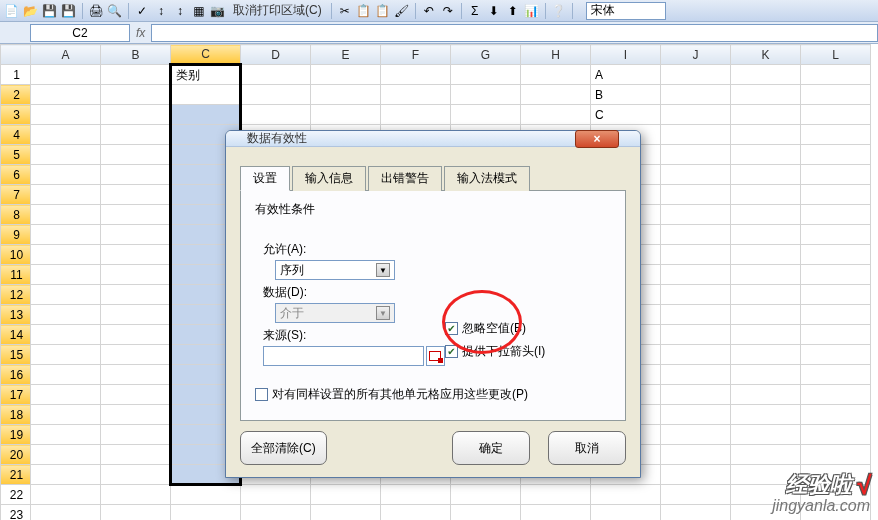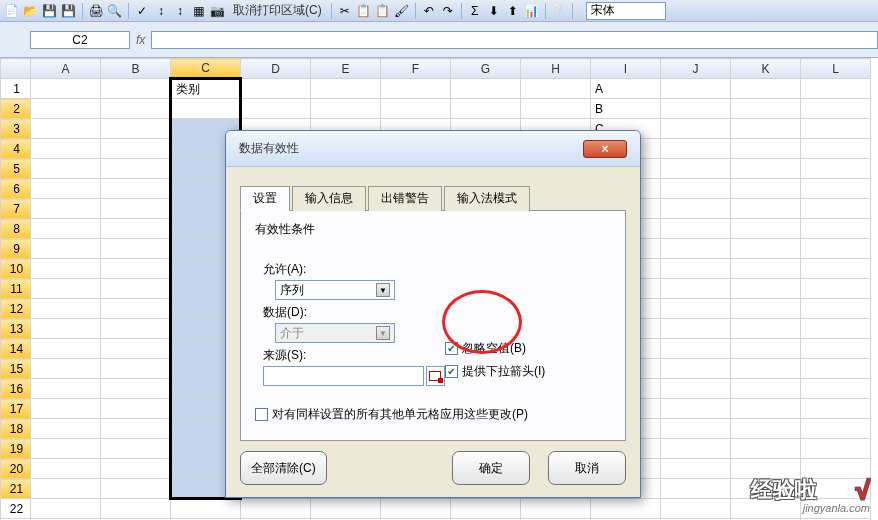--- a/index.html
+++ b/index.html
@@ -5,21 +5,21 @@
     * { box-sizing: border-box; margin: 0; padding: 0; }
     body { font-family: "SimSun", Arial, sans-serif; font-size: 12px; background: #fff; overflow: hidden; width: 878px; height: 520px; position: relative; }
     
     .toolbar { height: 22px; background: linear-gradient(#e4ecf7, #c5d5ed); border-bottom: 1px solid #9db3d0; display: flex; align-items: center; padding: 0 4px; gap: 2px; }
     .toolbar-row { display: flex; align-items: center; gap: 3px; }
     .tb-icon { width: 16px; height: 16px; display: inline-flex; align-items: center; justify-content: center; cursor: pointer; }
     .tb-sep { width: 1px; height: 16px; background: #9db3d0; margin: 0 2px; }
     .tb-text { color: #333; padding: 0 4px; cursor: pointer; }
     .font-combo { background: #fff; border: 1px solid #7a9cc6; height: 18px; padding: 0 4px; min-width: 80px; display: flex; align-items: center; margin-left: 8px; }
     
-    .namebox-row { height: 36px; display: flex; align-items: center; background: #e4ecf7; border-bottom: 1px solid #9db3d0; justify-content: center; }
+    .namebox-row { height: 22px; display: flex; align-items: center; background: #e4ecf7; border-bottom: 1px solid #9db3d0; justify-content: center; }
     .namebox { width: 100px; height: 18px; background: #fff; border: 1px solid #7a9cc6; margin-left: 30px; display: flex; align-items: center; padding: 0 6px; justify-content: center; }
     .fx-icon { margin: 0 6px; font-style: italic; color: #666; }
     .formula-bar { flex: 1; height: 18px; background: #fff; border: 1px solid #7a9cc6; }
     
     .grid-container { position: relative; }
     table.grid { border-collapse: collapse; table-layout: fixed; }
     .grid th, .grid td { border: 1px solid #d4d4d4; height: 20px; font-weight: normal; text-align: center; padding: 0 2px; }
     .grid th { background: linear-gradient(#f5f8fc, #dbe5f1); color: #333; font-size: 12px; }
     .grid td { text-align: left; padding-left: 4px; background: #fff; }
     .corner { width: 30px; background: linear-gradient(#f5f8fc, #dbe5f1); }
@@ -28,21 +28,21 @@
     .col-sel-header { background: linear-gradient(#ffe8a6, #ffc83c) !important; }
     .row-sel-header { background: linear-gradient(#ffe8a6, #ffc83c) !important; }
     .cell-selected { background: #c4d5ed !important; }
     .sel-border-top { border-top: 3px solid #000 !important; }
     .sel-border-left { border-left: 3px solid #000 !important; }
     .sel-border-right { border-right: 3px solid #000 !important; }
     .sel-border-bottom { border-bottom: 3px solid #000 !important; }
     .cell-active { background: #fff !important; }
     
     .dialog { position: absolute; left: 225px; top: 130px; width: 416px; background: #ece9d8; border: 1px solid #5a7aa3; box-shadow: 3px 3px 12px rgba(0,0,0,.4); border-radius: 6px 6px 0 0; }
-    .dlg-title { height: 36px; background: linear-gradient(#f0f6fd, #cfe0f4); display: flex; align-items: center; padding: 0 13px; border-radius: 5px 5px 0 0; border-bottom: 1px solid #b0c4de; }
+    .dlg-title { height: 16px; background: linear-gradient(#f0f6fd, #cfe0f4); display: flex; align-items: center; padding: 0 21px; border-radius: 5px 5px 0 0; border-bottom: 1px solid #b0c4de; }
     .dlg-title-text { flex: 1; color: #333; }
     .dlg-close { width: 44px; height: 18px; background: linear-gradient(#e6906f, #d04a2b); border: 1px solid #8a3015; border-radius: 3px; display: flex; align-items: center; justify-content: center; color: #fff; font-weight: bold; cursor: pointer; }
     .dlg-body { padding: 18px 14px 12px; }
     .tabstrip { display: flex; border-bottom: 1px solid #919b9c; }
     .tab { padding: 3px 12px; border: 1px solid #919b9c; border-bottom: none; background: #ece9d8; margin-right: 2px; cursor: pointer; position: relative; top: 1px; }
     .tab.active { background: #fcfcfe; border-bottom: 1px solid #fcfcfe; }
     .tab-panel { background: #fcfcfe; border: 1px solid #919b9c; border-top: none; padding: 10px 14px 14px; min-height: 230px; }
     .section-title { margin-bottom: 19px; }
     .field-row { display: flex; align-items: flex-end; }
     .field-col-left { width: 190px; }
@@ -60,23 +60,23 @@
     .refedit-icon::after { content: ""; position: absolute; right: -3px; bottom: -3px; width: 5px; height: 5px; background: #c00; }
     .apply-row { margin-top: 20px; display: flex; align-items: center; gap: 4px; }
     .apply-row .chk { color: transparent; }
     .dlg-footer { display: flex; justify-content: space-between; margin-top: 10px; }
     .btn { min-width: 78px; height: 34px; border: 1px solid #707070; background: linear-gradient(#fefefe,#e4e4e4); border-radius: 7px; padding: 0 10px; cursor: pointer; display: flex; align-items: center; justify-content: center; }
     .footer-right { display: flex; gap: 18px; }
     
     .red-circle { position: absolute; left: 442px; top: 290px; width: 80px; height: 64px; border: 3px solid #e22; border-radius: 50%; pointer-events: none; z-index: 50; }
     
     .watermark { position: absolute; right: 8px; bottom: 6px; text-align: right; line-height: 1; }
-    .wm-main { font-size: 22px; font-weight: bold; color: #fff; text-shadow: -1px -1px 0 #555, 1px -1px 0 #555, -1px 1px 0 #555, 1px 1px 0 #555; display: inline-flex; align-items: center; gap: 35px; }
+    .wm-main { font-size: 22px; font-weight: bold; color: #fff; text-shadow: -1px -1px 0 #555, 1px -1px 0 #555, -1px 1px 0 #555, 1px 1px 0 #555; font-style: italic; display: inline-flex; align-items: center; }
     .wm-check { color: #e22; font-size: 26px; margin-left: 4px; }
-    .wm-sub { font-size: 11px; color: #777; font-style: italic; }
+    .wm-sub { font-size: 16px; color: #777; font-style: italic; }
   </style>
 </head>
 <body>
 
 <div class="toolbar">
   <div class="toolbar-row">
     <span class="tb-icon">📄</span>
     <span class="tb-icon">📂</span>
     <span class="tb-icon">💾</span>
     <span class="tb-icon">💾</span>

